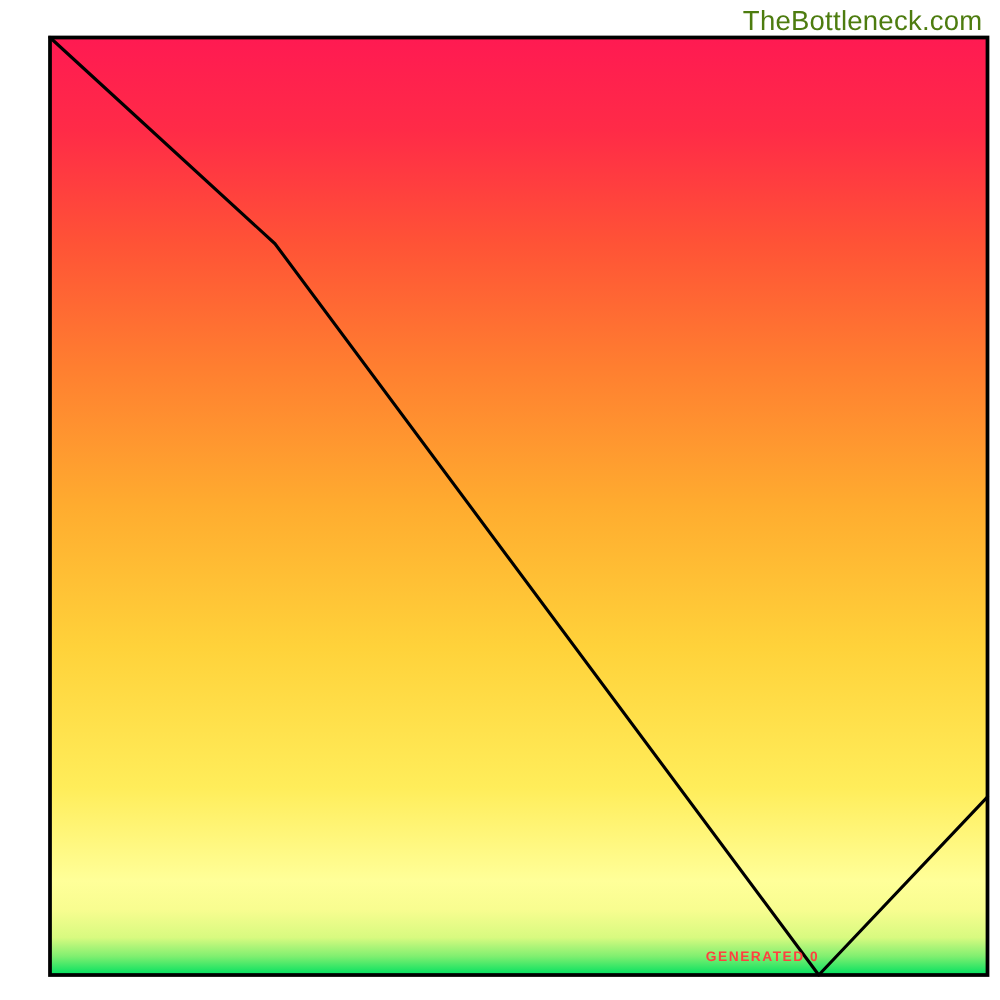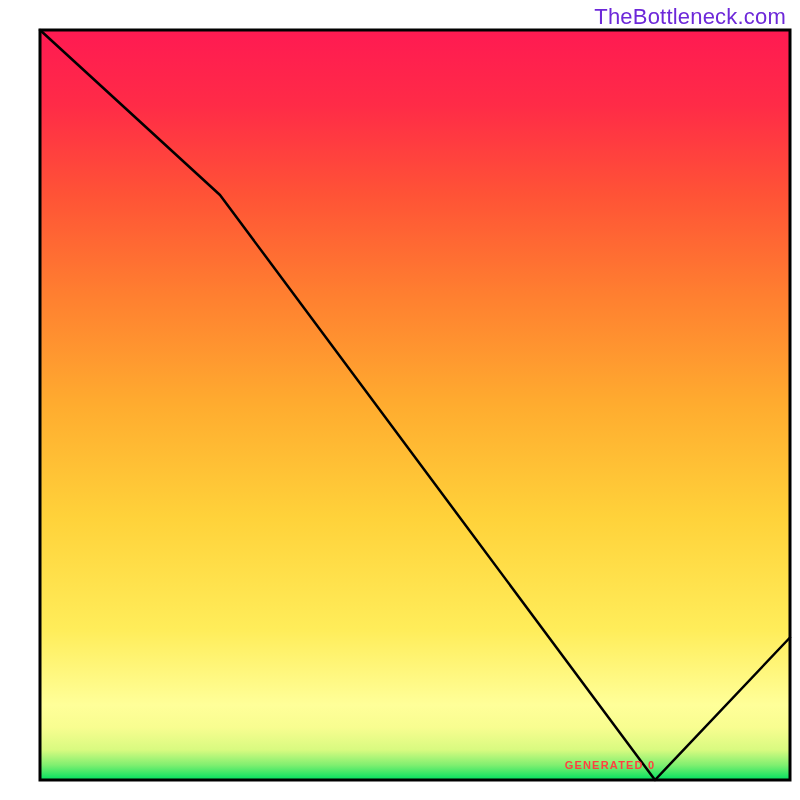--- a/index.html
+++ b/index.html
@@ -14,21 +14,21 @@
   .canvas {
     position: relative;
     width: 800px;
     height: 800px;
   }
   .watermark {
     position: absolute;
     top: 4px;
     right: 14px;
     font-size: 22px;
-    color: #6d28d9;
+    color: #4d7c0f;
     font-weight: 400;
     letter-spacing: 0.2px;
   }
   svg.chart {
     position: absolute;
     left: 0;
     top: 0;
   }
 </style>
 </head>

